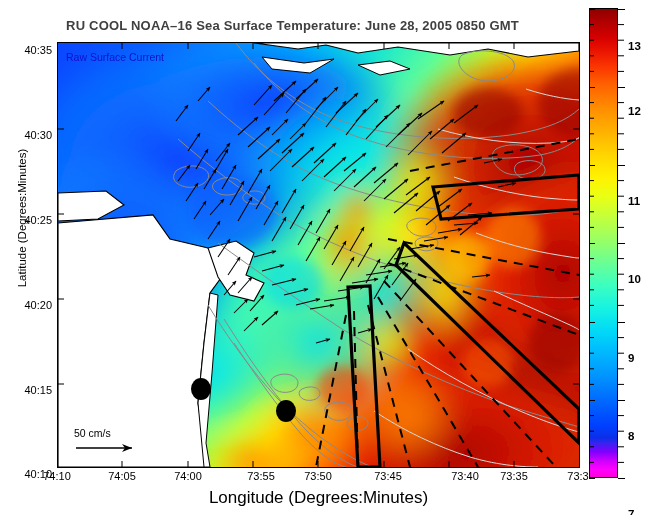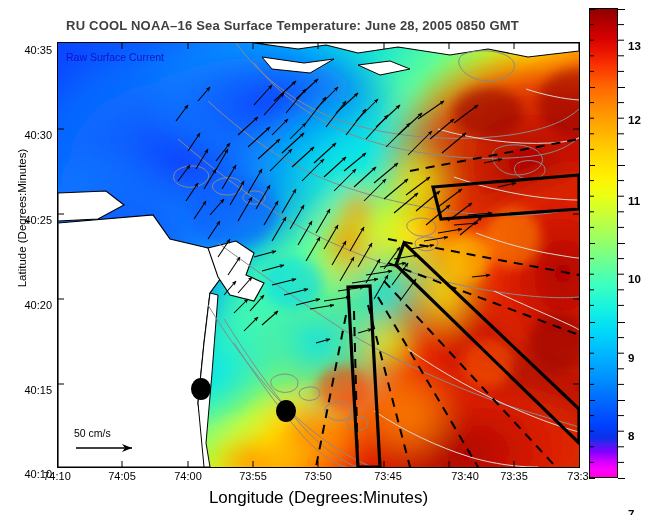--- a/index.html
+++ b/index.html
@@ -388,21 +388,21 @@
           <path d="M58,9 L48,5 L51,9 L48,13 Z" fill="#000"></path>
         </svg>
       </div>
 
     </div>
   </div>
 
   <div class="xtick" style="left:57px">74:10</div>
   <div class="xtick" style="left:122px">74:05</div>
   <div class="xtick" style="left:188px">74:00</div>
-  <div class="xtick" style="left:253px">73:55</div>
+  <div class="xtick" style="left:261px">73:55</div>
   <div class="xtick" style="left:318px">73:50</div>
   <div class="xtick" style="left:388px">73:45</div>
   <div class="xtick" style="left:465px">73:40</div>
   <div class="xtick" style="left:514px">73:35</div>
   <div class="xtick" style="left:578px">73:3</div>
   <div id="xlabel">Longitude (Degrees:Minutes)</div>
 
   <div class="ytick" style="top:44px;">
     <span class="ytickinner">40:35</span>
     </div>
@@ -522,16 +522,16 @@
       <line x1="30" y1="446.8" x2="36" y2="446.8"></line>
         <line x1="30" y1="462.4" x2="36" y2="462.4"></line>
     </g>
   </svg>
 
   <div class="cblab" style="top:478px">7</div>
   <div class="cblab" style="top:400px">8</div>
   <div class="cblab" style="top:322px">9</div>
   <div class="cblab" style="top:243px">10</div>
   <div class="cblab" style="top:165px">11</div>
-  <div class="cblab" style="top:84px">12</div>
+  <div class="cblab" style="top:75px">12</div>
   <div class="cblab" style="top:10px">13</div>
 
 </div>
 
 </body></html>

